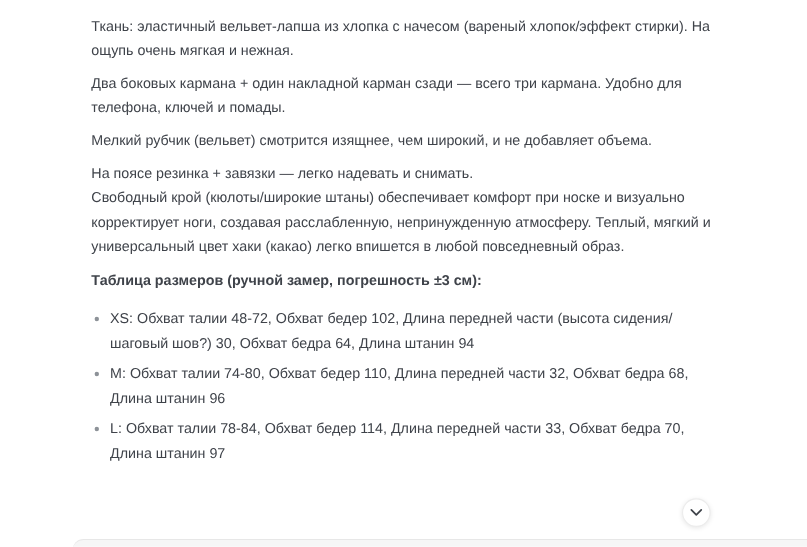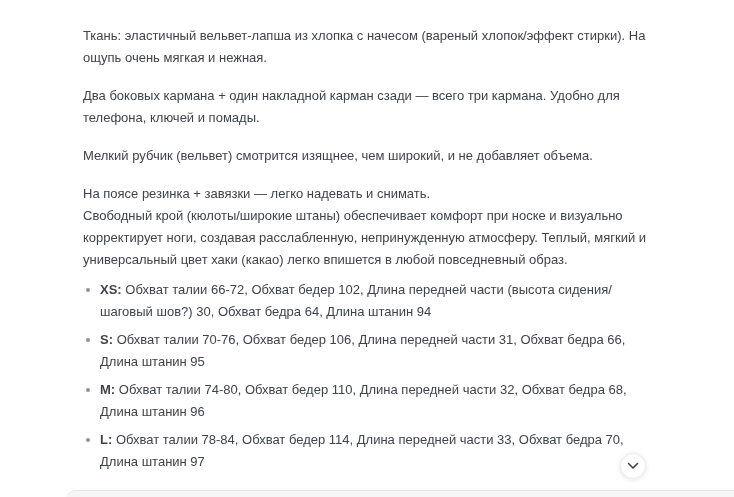--- a/index.html
+++ b/index.html
@@ -13,21 +13,21 @@
     position: relative;
   }
   .content {
     position: absolute;
     left: 83px; top: 9px;
     width: 572px;
     font-size: 13px;
     line-height: 22px;
   }
   .para {
-    margin: 16px 0 8px 0;
+    margin: 4px 0 8px 0;
     white-space: pre-line;
   }
   .size-heading {
     font-weight: 700;
     margin: 9px 0 13px 0;
   }
   ul.size-list {
     list-style: none;
     margin: 0; padding: 0;
   }
@@ -38,21 +38,21 @@
   }
   ul.size-list li::before {
     content: "";
     position: absolute;
     left: 3px; top: 9px;
     width: 4px; height: 4px;
     border-radius: 50%;
     background: #8d9298;
   }
   .size-label {
-    font-weight: 700;
+    font-weight: 400;
   }
   .scroll-btn {
     position: absolute;
     left: 620px; top: 453px;
     width: 26px; height: 26px;
     border-radius: 50%;
     background: #ffffff;
     border: 1px solid #ececec;
     box-shadow: 0 1px 5px rgba(0,0,0,0.10);
     display: flex;
@@ -75,24 +75,24 @@
 <body>
 
 <div class="content">
 
   <p class="para">Ткань: эластичный вельвет-лапша из хлопка с начесом (вареный хлопок/эффект стирки). На ощупь очень мягкая и нежная.</p>
   <p class="para">Два боковых кармана + один накладной карман сзади — всего три кармана. Удобно для телефона, ключей и помады.</p>
   <p class="para">Мелкий рубчик (вельвет) смотрится изящнее, чем широкий, и не добавляет объема.</p>
   <p class="para">На поясе резинка + завязки — легко надевать и снимать.
 Свободный крой (кюлоты/широкие штаны) обеспечивает комфорт при носке и визуально корректирует ноги, создавая расслабленную, непринужденную атмосферу. Теплый, мягкий и универсальный цвет хаки (какао) легко впишется в любой повседневный образ.</p>
 
+  <div class="size-heading">Таблица размеров (ручной замер, погрешность ±3 см):</div>
 
   <ul class="size-list">
-    <li><span class="size-label">XS:</span> <span>Обхват талии 66-72, Обхват бедер 102, Длина передней части (высота сидения/шаговый шов?) 30, Обхват бедра 64, Длина штанин 94</span></li>
-    <li><span class="size-label">S:</span> <span>Обхват талии 70-76, Обхват бедер 106, Длина передней части 31, Обхват бедра 66, Длина штанин 95</span></li>
+    <li><span class="size-label">XS:</span> <span>Обхват талии 48-72, Обхват бедер 102, Длина передней части (высота сидения/шаговый шов?) 30, Обхват бедра 64, Длина штанин 94</span></li>
     <li><span class="size-label">M:</span> <span>Обхват талии 74-80, Обхват бедер 110, Длина передней части 32, Обхват бедра 68, Длина штанин 96</span></li>
     <li><span class="size-label">L:</span> <span>Обхват талии 78-84, Обхват бедер 114, Длина передней части 33, Обхват бедра 70, Длина штанин 97</span></li>
   </ul>
 
 </div>
 
 <button class="scroll-btn" aria-label="scroll down">
   <span>
     <svg width="12" height="8" viewBox="0 0 12 8">
       <path d="M1.5 1.5 L6 6 L10.5 1.5" fill="none" stroke="#3f434a" stroke-width="1.6" stroke-linecap="round" stroke-linejoin="round"></path>

